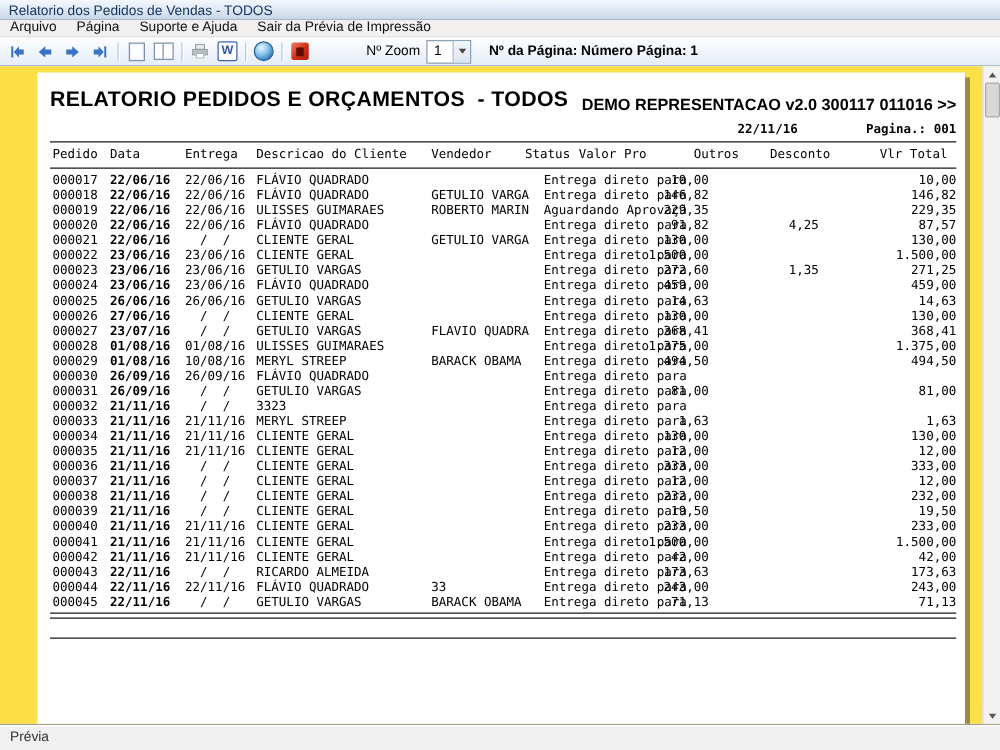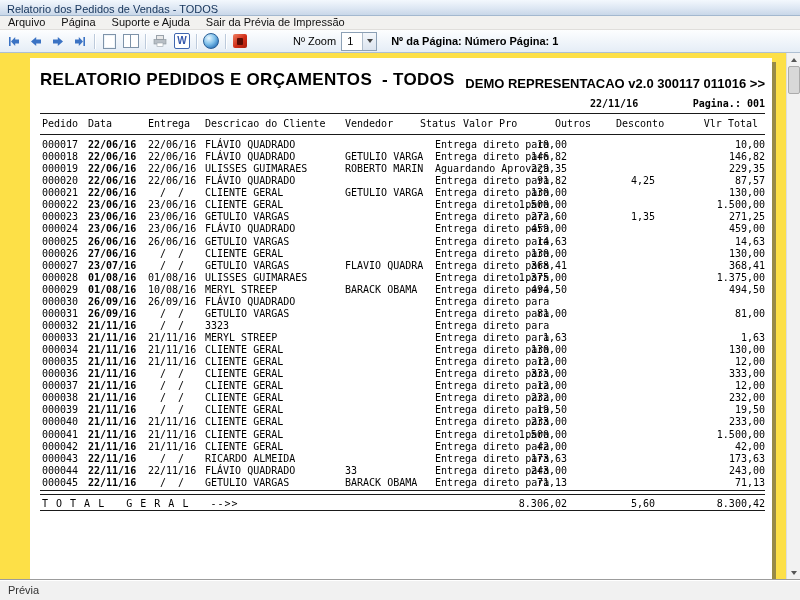--- a/index.html
+++ b/index.html
@@ -530,26 +530,20 @@
             <span class="cell c-cliente">GETULIO VARGAS</span>
             <span class="cell c-vendedor">BARACK OBAMA</span>
             <span class="cell c-status">Entrega direto para</span>
             <span class="cell c-valor">71,13</span>
             <span class="cell c-outros"></span>
             <span class="cell c-desc"></span>
             <span class="cell c-total">71,13</span>
           </div>
         </div>
       <div class="rule-double"></div>
-      <div class="r-totalrow">
-        <span class="cell t-label">T O T A L   G E R A L   --&gt;&gt;</span>
-        <span class="cell c-valor">8.306,02</span>
-        <span class="cell c-desc">5,60</span>
-        <span class="cell c-total">8.300,42</span>
-      </div>
       <div class="rule rule-bottom"></div>
     </div>
     <div class="vscroll">
       <div class="vs-btn vs-up">
           <span class="tri-up"></span>
         </div>
       <div class="vs-thumb"></div>
       <div class="vs-btn vs-down">
           <span class="tri-down"></span>
         </div>

